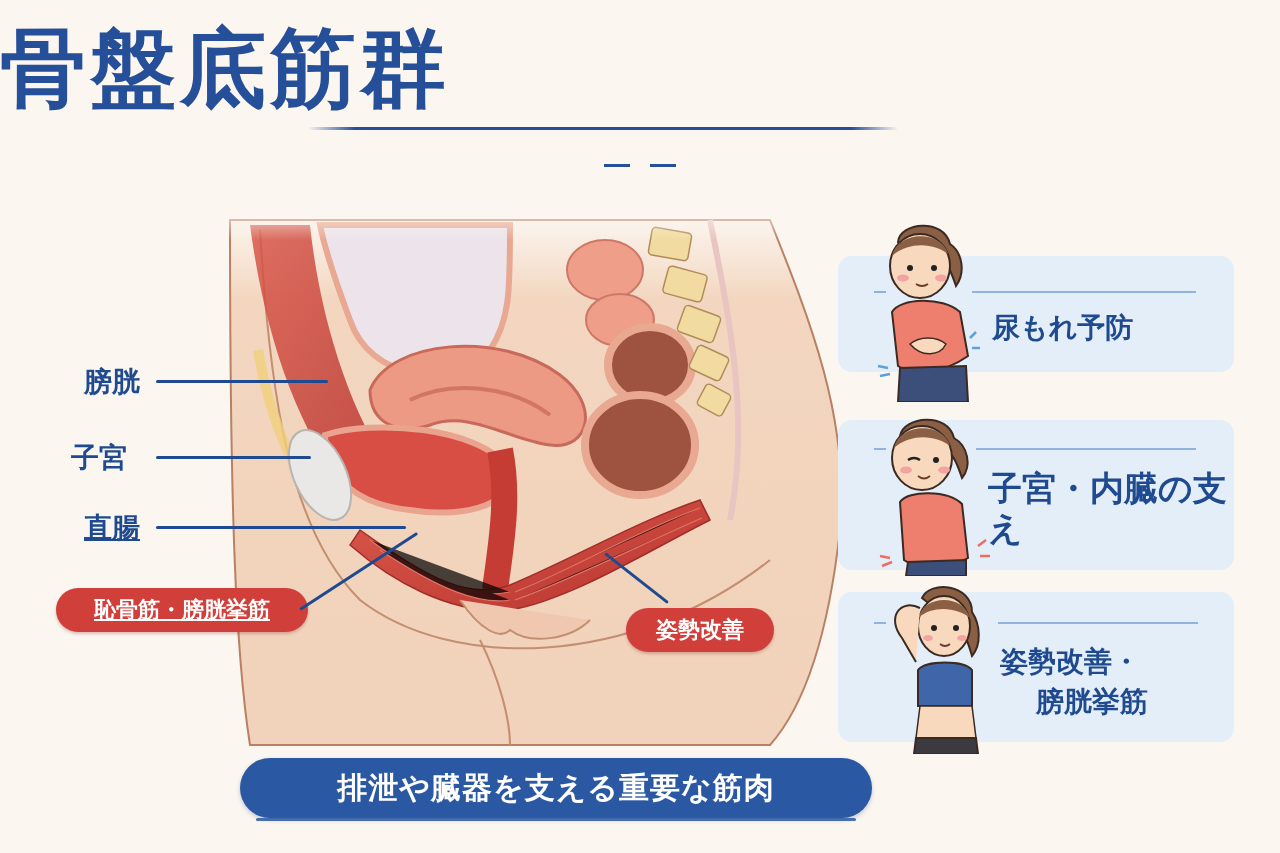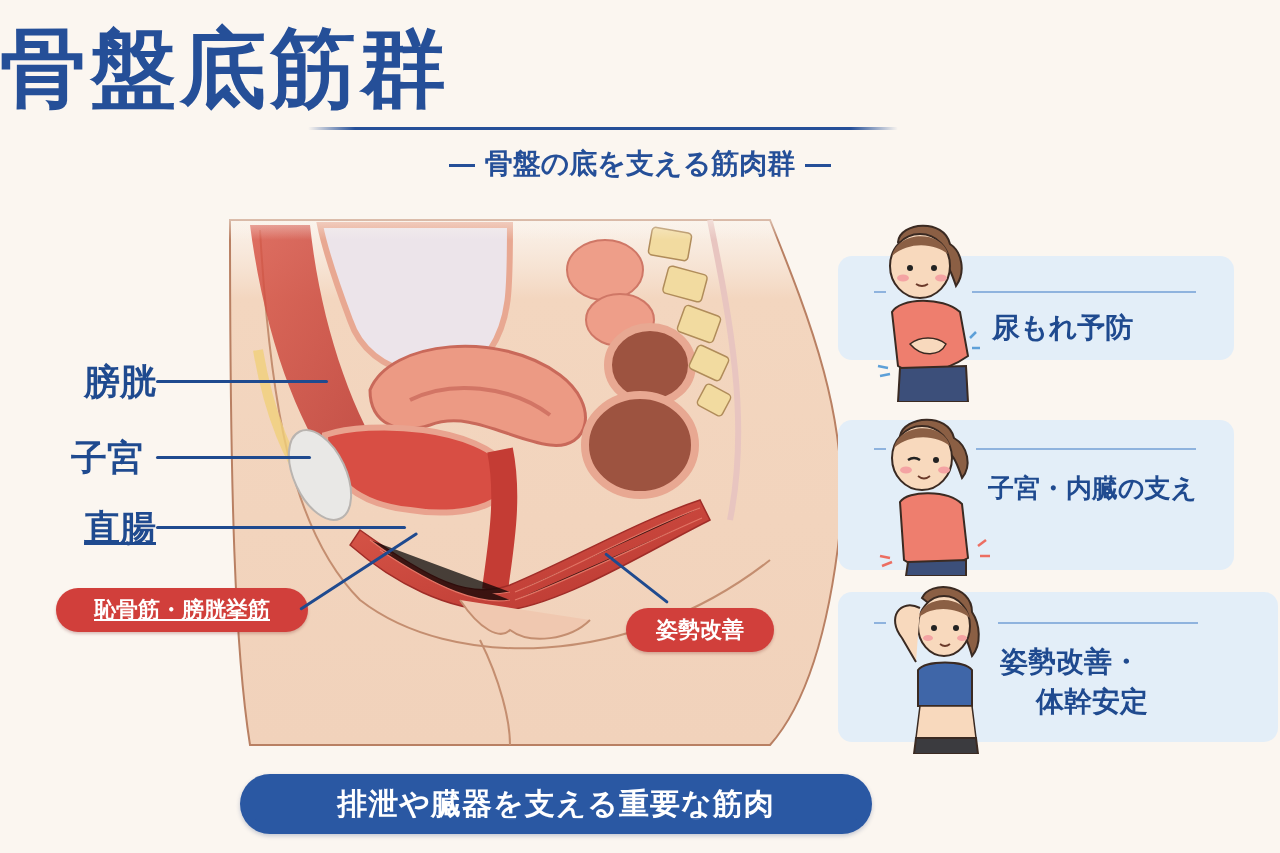--- a/index.html
+++ b/index.html
@@ -21,21 +21,21 @@
   }
   .subtitle {
     position:absolute; left:0; top:142px; width:1280px; text-align:center;
     font-size:28px; font-weight:bold; color:#254f98; line-height:44px;
   }
   .subtitle .dash { display:inline-block; width:26px; height:3px; background:#254f98; vertical-align:middle; margin:0 10px; }
 
   .anatomy { position:absolute; left:210px; top:200px; width:660px; height:560px; }
 
   .label {
-    position:absolute; font-size:36px; font-weight:bold; color:#1f4a8f; line-height:36px;
+    position:absolute; font-size:28px; font-weight:bold; color:#1f4a8f; line-height:36px;
   }
   .leader { position:absolute; height:3px; background:#1f4a8f; border-radius:2px; }
 
   .badge {
     position:absolute; background:#d13f3b; color:#fff; font-size:22px; font-weight:bold;
     border-radius:22px; height:44px; line-height:44px; text-align:center;
     box-shadow:0 2px 3px rgba(120,30,30,0.25);
   }
 
   .benefit {
@@ -45,31 +45,30 @@
   .benefit .text {
     position:absolute; font-size:28px; font-weight:bold; color:#1f4a8f; line-height:40px;
   }
   .figure { position:absolute; }
 
   .footer-pill {
     position:absolute; left:240px; top:758px; width:632px; height:60px;
     background:#2a58a3; border-radius:30px; color:#fff; text-align:center;
     font-size:30px; font-weight:bold; line-height:60px; letter-spacing:1px;
     box-shadow:0 2px 4px rgba(30,60,120,0.25);
-    margin-top:16px;
   }
   .footer-rule { position:absolute; left:256px; top:818px; width:600px; height:3px; background:#2a58a3; border-radius:2px; opacity:0.85; }
 </style>
 </head>
 <body>
 
 <div class="title">骨盤底筋群</div>
 <div class="title-rule"></div>
 <div class="subtitle">
-  <span class="dash"></span><span>骨盤の底を支える筋肉群</span><span class="dash"></span>
+  <span class="dash"></span><span class="dash"></span>
 </div>
 
 <svg class="anatomy" viewBox="0 0 660 560" xmlns="http://www.w3.org/2000/svg">
   <defs>
     <linearGradient id="skinG" x1="0" y1="0" x2="0" y2="1">
       <stop offset="0" stop-color="#f6e0cf" stop-opacity="0.2"></stop>
       <stop offset="0.15" stop-color="#f3d6bf"></stop>
       <stop offset="1" stop-color="#f1d2bb"></stop>
     </linearGradient>
     <linearGradient id="muscG" x1="0" y1="0" x2="1" y2="1">
@@ -138,21 +137,21 @@
 
 <div class="label" style="left:84px; top:510px;text-decoration:underline;">直腸</div>
 <div class="leader" style="left:156px; top:526px; width:250px;"></div>
 
 <div class="badge" style="left:56px; top:588px; width:252px;text-decoration:underline;">恥骨筋・膀胱挙筋</div>
 <div class="leader" style="left:300px; top:608px; width:140px; transform-origin:0 50%; transform:rotate(-33deg);"></div>
 
 <div class="badge" style="left:626px; top:608px; width:148px;">姿勢改善</div>
 <div class="leader" style="left:605px; top:552px; width:80px; transform-origin:0 50%; transform:rotate(38deg);"></div>
 
-<div class="benefit" style="top:256px; height:104px;">
+<div class="benefit" style="top:256px; height:116px;">
   <div class="rule" style="left:36px; top:35px; width:12px;"></div>
   <div class="rule" style="left:134px; top:35px; width:224px;"></div>
   <div class="text" style="left:154px; top:52px;">尿もれ予防</div>
 </div>
 <svg class="figure" style="left:870px; top:216px;" width="110" height="186" viewBox="0 0 110 186">
   <path d="M28 26 C30 6 74 2 80 28 C92 36 96 56 86 70 C82 58 78 48 74 46 Z" fill="#8b5f44" stroke="#3a2a22" stroke-width="2"></path>
   <ellipse cx="50" cy="50" rx="30" ry="32" fill="#f8d9bd" stroke="#3a2a22" stroke-width="2"></ellipse>
   <path d="M22 40 C28 14 72 14 78 38 C66 28 40 24 22 40 Z" fill="#8b5f44"></path>
   <circle cx="40" cy="52" r="3" fill="#222"></circle>
     <circle cx="64" cy="52" r="3" fill="#222"></circle>
@@ -166,46 +165,46 @@
       <path d="M8 150 L18 152"></path>
       <path d="M10 160 L20 158"></path>
       <path d="M100 122 L106 116"></path>
       <path d="M102 132 L110 132"></path>
     </g>
 </svg>
 
 <div class="benefit" style="top:420px; height:150px;">
   <div class="rule" style="left:36px; top:28px; width:12px;"></div>
   <div class="rule" style="left:138px; top:28px; width:220px;"></div>
-  <div class="text" style="left:150px; top:48px; font-size:26px;">子宮・内臓の支え</div>
+  <div class="text" style="left:150px; top:48px; font-size:34px;">子宮・内臓の支え</div>
 </div>
 <svg class="figure" style="left:874px; top:408px;" width="120" height="168" viewBox="0 0 120 168">
   <path d="M26 28 C30 8 74 4 80 30 C94 38 98 58 88 70 C84 58 80 48 76 46 Z" fill="#8b5f44" stroke="#3a2a22" stroke-width="2"></path>
   <ellipse cx="48" cy="50" rx="30" ry="32" fill="#f8d9bd" stroke="#3a2a22" stroke-width="2"></ellipse>
   <path d="M20 40 C26 14 70 14 76 38 C64 28 38 24 20 40 Z" fill="#8b5f44"></path>
   <path d="M34 52 Q40 48 46 52" stroke="#222" stroke-width="2.5" fill="none"></path>
     <circle cx="62" cy="52" r="3" fill="#222"></circle>
   <ellipse cx="32" cy="62" rx="6" ry="3.5" fill="#f4a3a3"></ellipse>
     <ellipse cx="70" cy="62" rx="6" ry="3.5" fill="#f4a3a3"></ellipse>
   <path d="M44 68 Q50 73 56 68" stroke="#6b3a2a" stroke-width="1.8" fill="none"></path>
   <path d="M26 94 C34 82 74 82 88 96 L94 150 C70 164 40 160 30 152 Z" fill="#ee7e6e" stroke="#3a2a22" stroke-width="2"></path>
   <path d="M34 154 L92 152 L92 168 L32 168 Z" fill="#3c4f7a" stroke="#3a2a22" stroke-width="2"></path>
   <g stroke="#ec6e62" stroke-width="2.5">
       <path d="M6 148 L16 150"></path>
       <path d="M8 158 L18 154"></path>
       <path d="M104 138 L112 132"></path>
       <path d="M106 148 L116 148"></path>
     </g>
 </svg>
 
-<div class="benefit" style="top:592px; height:150px;padding-left:44px;">
+<div class="benefit" style="top:592px; height:150px;">
   <div class="rule" style="left:36px; top:30px; width:12px;"></div>
   <div class="rule" style="left:160px; top:30px; width:200px;"></div>
   <div class="text" style="left:162px; top:50px;">姿勢改善・</div>
-  <div class="text" style="left:198px; top:90px;">体幹安定</div>
+  <div class="text" style="left:198px; top:90px;">膀胱挙筋</div>
 </div>
 <svg class="figure" style="left:872px; top:578px;" width="120" height="176" viewBox="0 0 120 176">
   <path d="M50 20 C58 2 100 6 100 34 C108 46 110 66 100 78 C96 64 92 54 88 50 Z" fill="#8b5f44" stroke="#3a2a22" stroke-width="2"></path>
   <ellipse cx="72" cy="48" rx="26" ry="30" fill="#f8d9bd" stroke="#3a2a22" stroke-width="2"></ellipse>
   <path d="M46 40 C52 16 92 16 98 40 C86 30 62 26 46 40 Z" fill="#8b5f44"></path>
   <path d="M48 30 C28 20 14 40 30 60 L44 84" stroke="#3a2a22" stroke-width="2" fill="#f8d9bd"></path>
   <circle cx="62" cy="50" r="3" fill="#222"></circle>
     <circle cx="84" cy="50" r="3" fill="#222"></circle>
   <ellipse cx="56" cy="60" rx="5" ry="3" fill="#f4a3a3"></ellipse>
     <ellipse cx="90" cy="60" rx="5" ry="3" fill="#f4a3a3"></ellipse>

